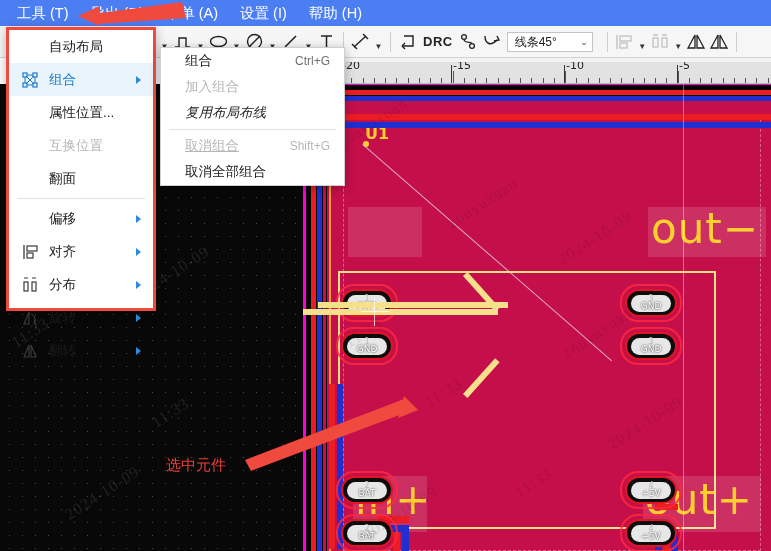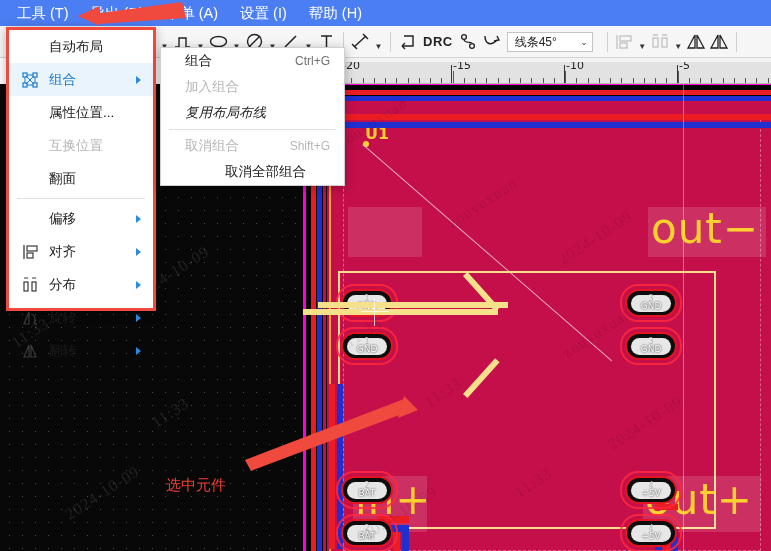--- a/index.html
+++ b/index.html
@@ -606,36 +606,36 @@
         <span>组合</span>
         <span class="shortcut">Ctrl+G</span>
       </div>
       <div class="mi sub disabled" style="height: 26px;">
         <span>加入组合</span>
       </div>
       <div class="mi sub" style="height: 26px; font-style: italic;">
         <span>复用布局布线</span>
       </div>
       <div class="msep"></div>
-      <div class="mi sub disabled" style="height: 26px;">
+      <div class="mi sub disabled" style="height: 26px; text-decoration: underline;">
         <span>取消组合</span>
         <span class="shortcut">Shift+G</span>
       </div>
-      <div class="mi sub" style="height: 26px; margin-left: 40px;">
+      <div class="mi sub" style="height: 26px;">
         <span>取消全部组合</span>
       </div>
     </div>
 
   <svg class="anno" style="left:0; top:0; width:771px; height:551px;">
 
     <g>
       <polygon points="182,2 78,16 98,24 186,18" fill="#f0493e"></polygon>
       <polygon points="78,16 100,6 100,26" fill="#f0493e"></polygon>
     </g>
 
     <g>
       <polygon points="245,460 404,399 410,411 251,471" fill="#f0493e"></polygon>
       <polygon points="404,396 418,410 398,418" fill="#f0493e"></polygon>
     </g>
   </svg>
-  <div class="anno-text" style="left:166px; top:476px;">选中元件</div>
+  <div class="anno-text" style="left:166px; top:456px;">选中元件</div>
 
 </div>
 
 </body></html>

